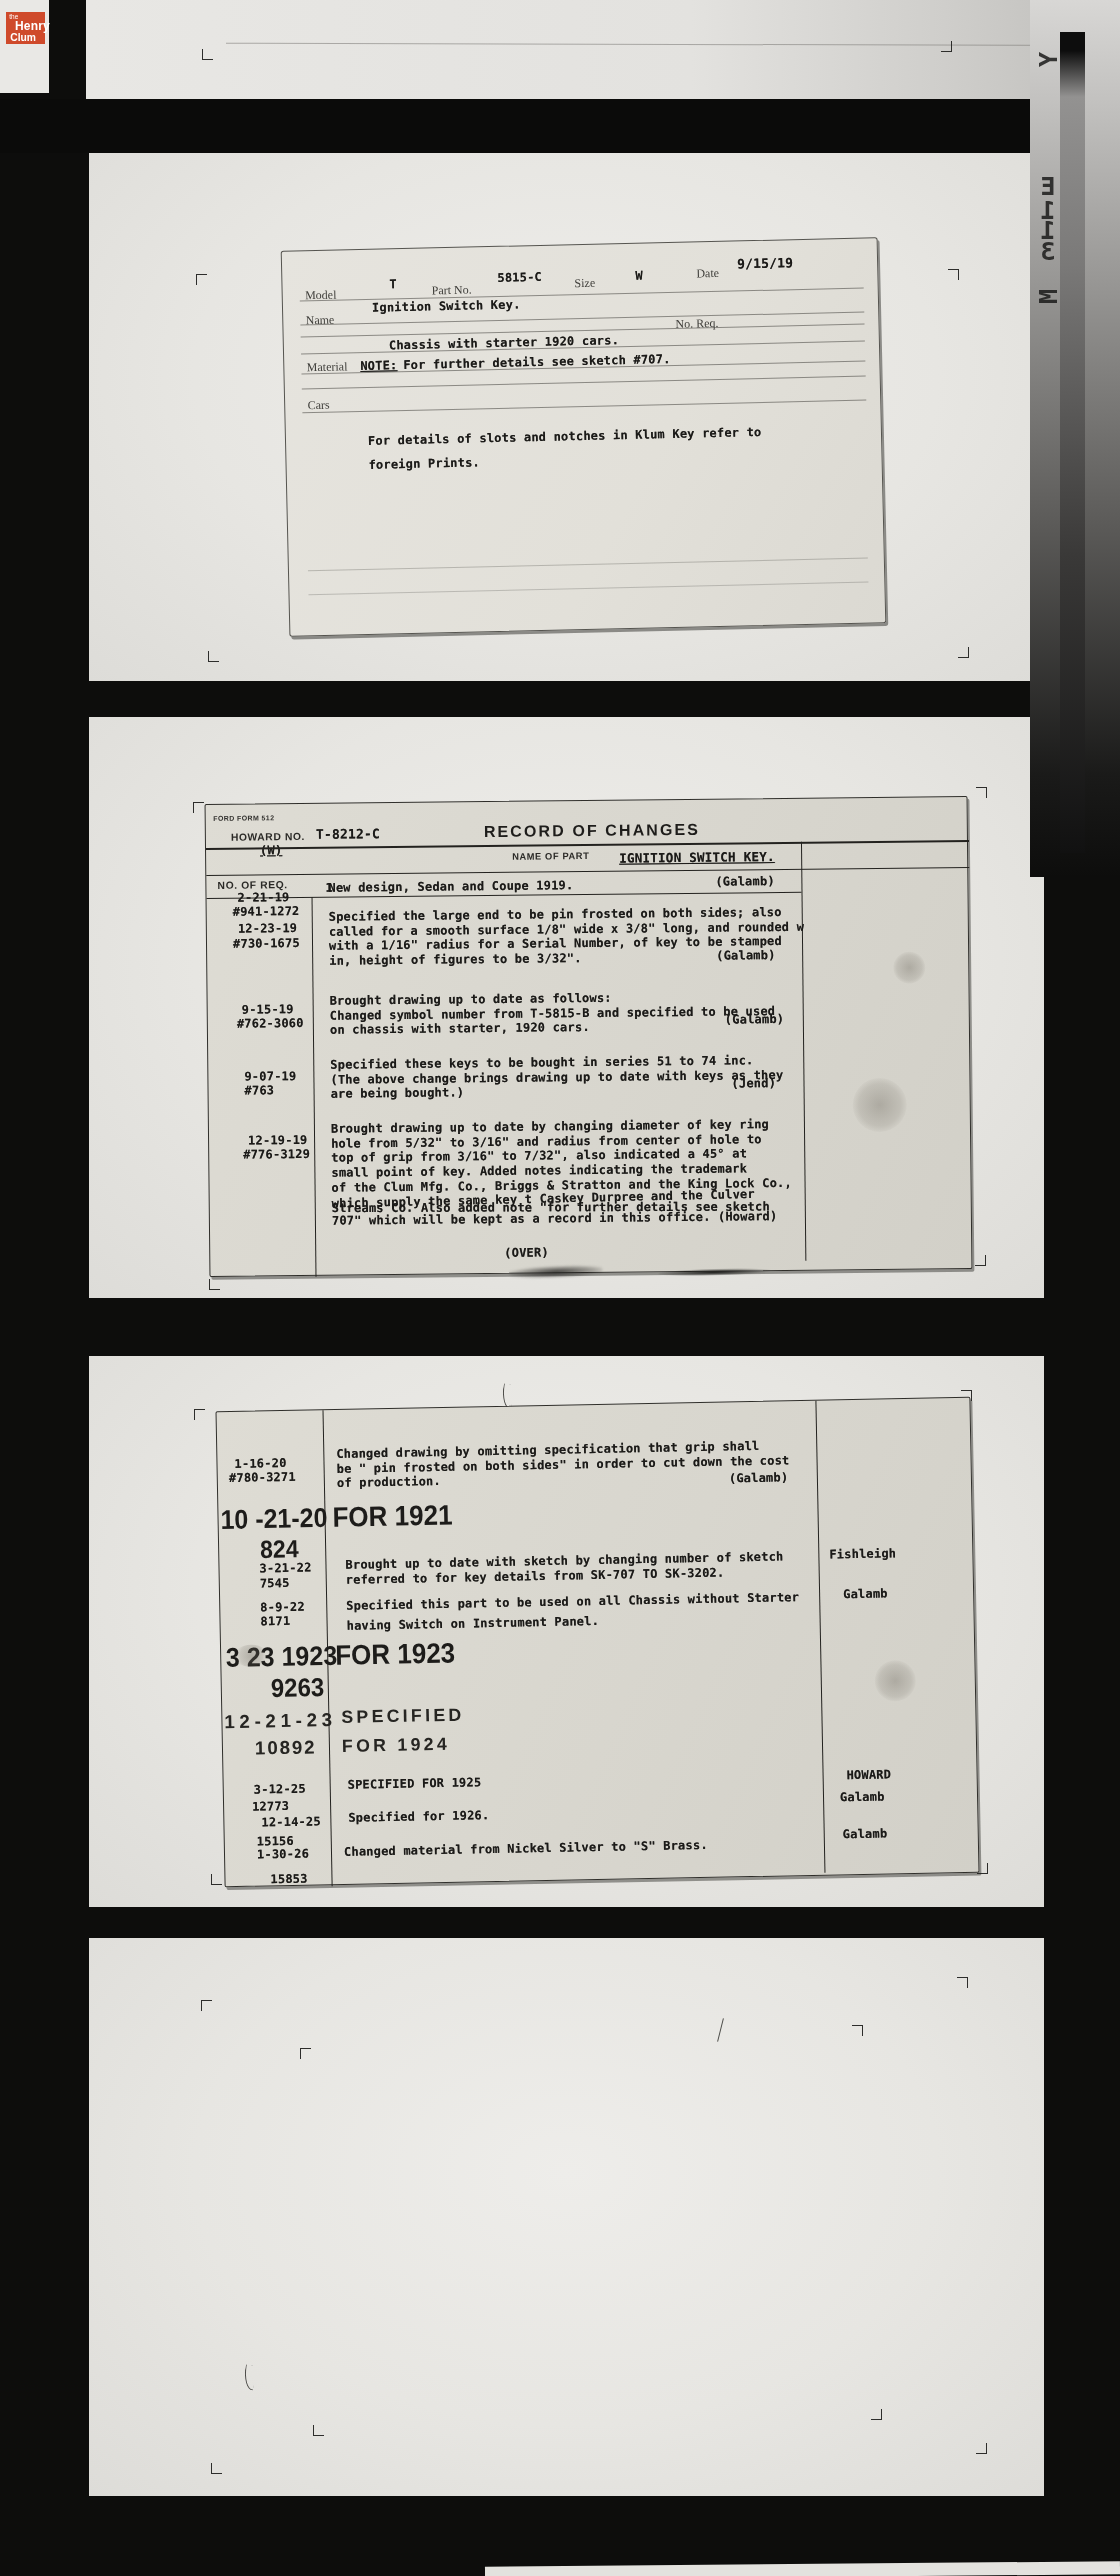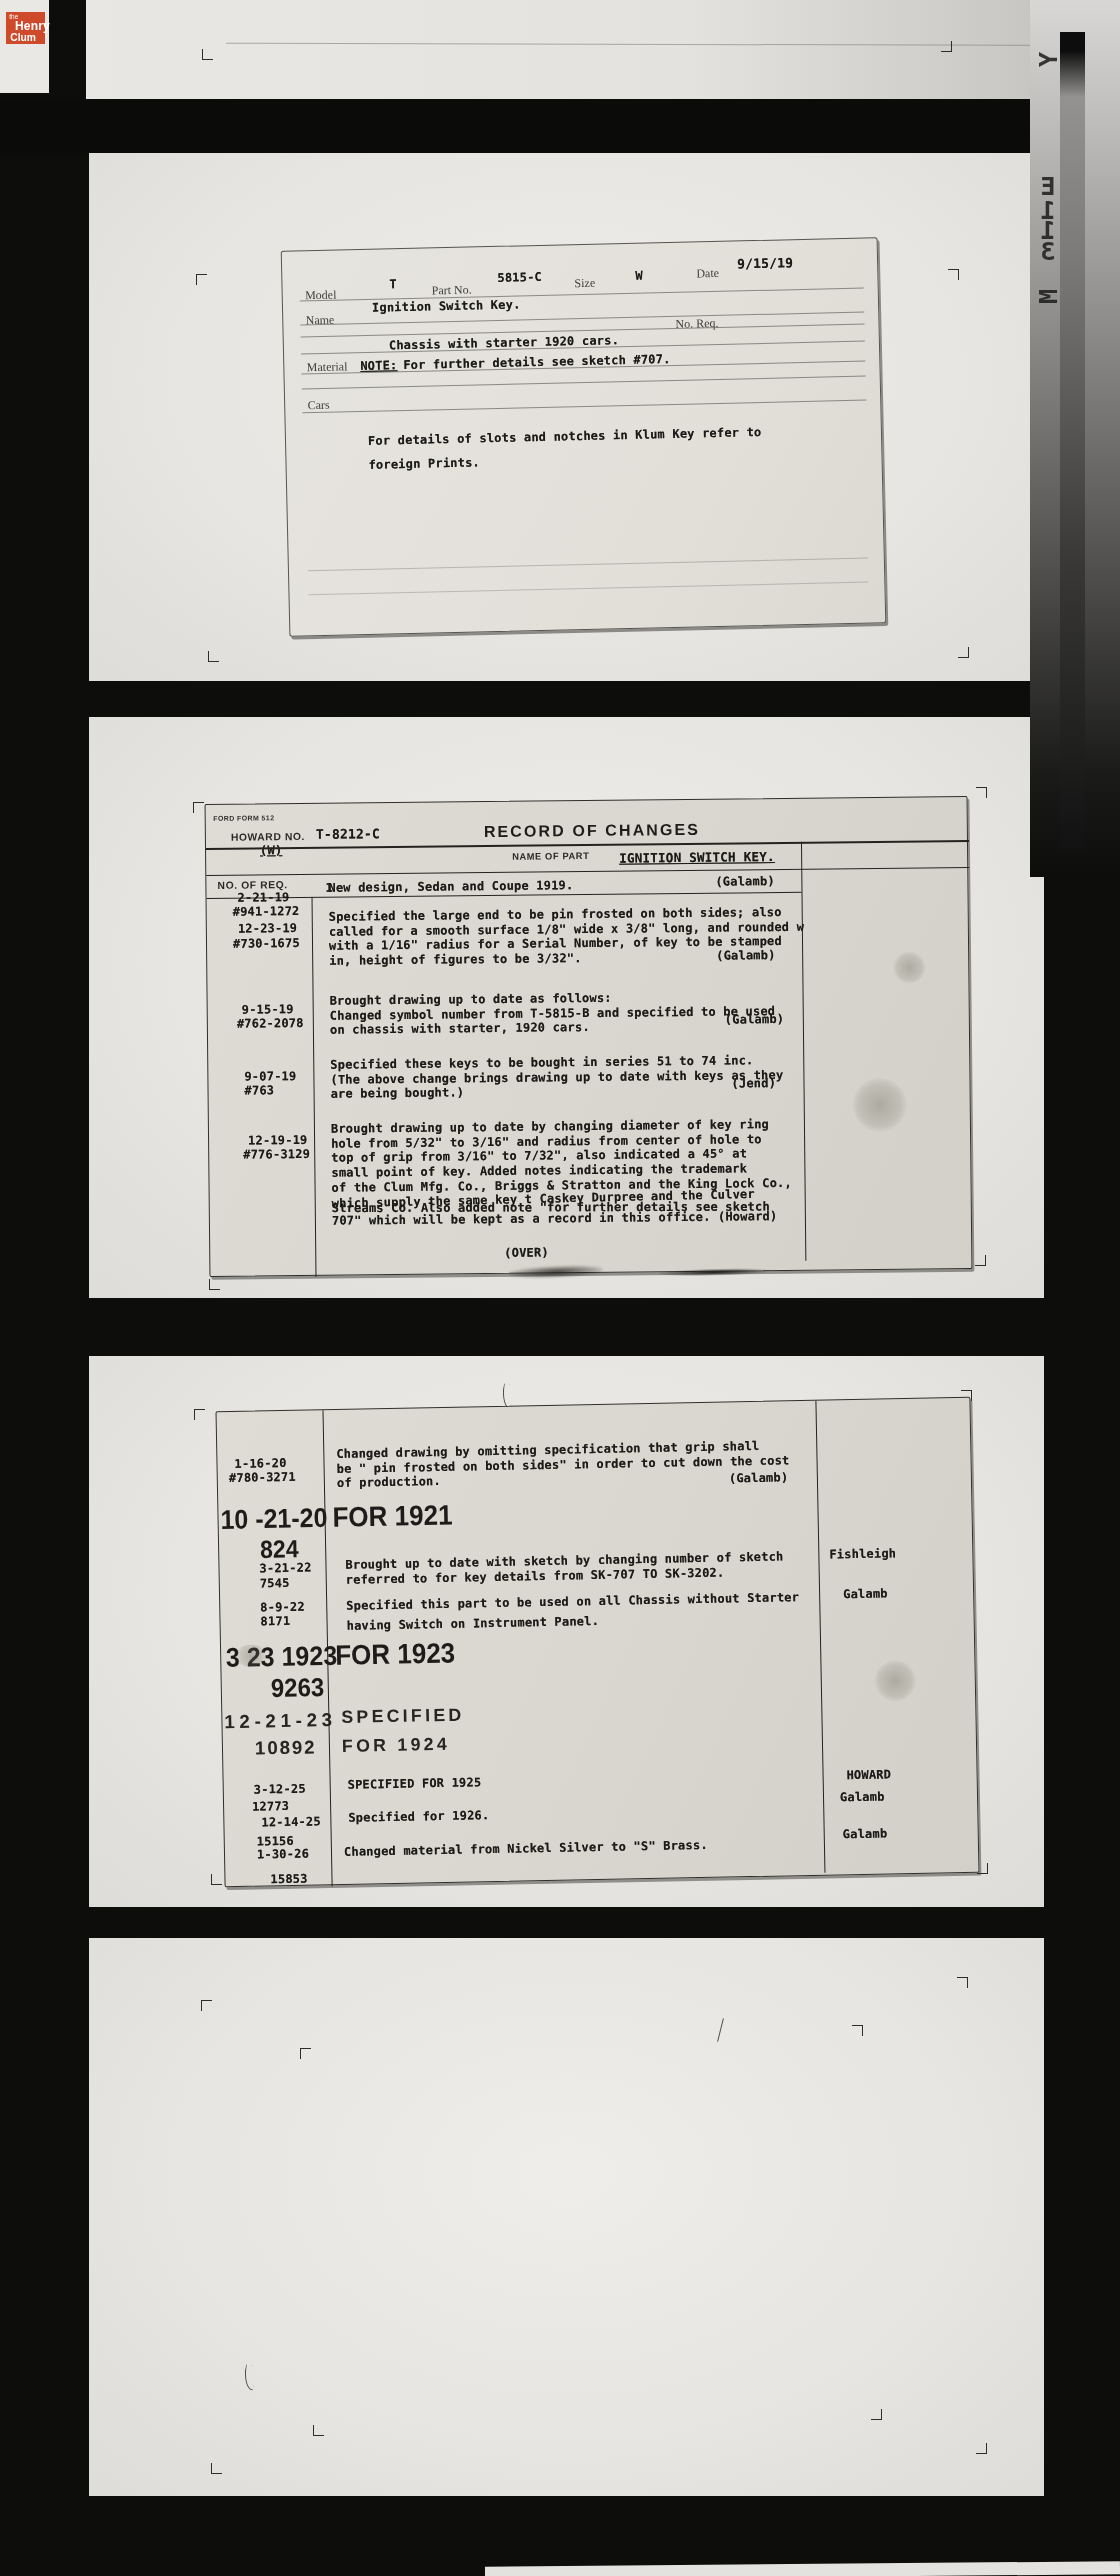--- a/index.html
+++ b/index.html
@@ -159,21 +159,21 @@
       <span class="typed" style="left:26px;top:132px">#730-1675</span>
       <div class="typedblock" style="left:122px;top:106px">
         <div>Specified the large end to be pin frosted on both sides; also</div>
         <div>called for a smooth surface 1/8" wide x 3/8" long, and rounded w</div>
         <div>with a 1/16" radius for a Serial Number, of key to be stamped</div>
         <div>in, height of figures to be 3/32".</div>
       </div>
       <span class="typed" style="left:509px;top:149px">(Galamb)</span>
 
       <span class="typed" style="left:34px;top:198px">9-15-19</span>
-      <span class="typed" style="left:29px;top:212px">#762-2078</span>
+      <span class="typed" style="left:29px;top:212px">#762-3060</span>
       <div class="typedblock" style="left:122px;top:190px">
         <div>Brought drawing up to date as follows:</div>
         <div>Changed symbol number from T-5815-B and specified to be used</div>
         <div>on chassis with starter, 1920 cars.</div>
       </div>
       <span class="typed" style="left:517px;top:213px">(Galamb)</span>
 
       <span class="typed" style="left:36px;top:265px">9-07-19</span>
       <span class="typed" style="left:36px;top:279px">#763</span>
       <div class="typedblock" style="left:122px;top:254px">

